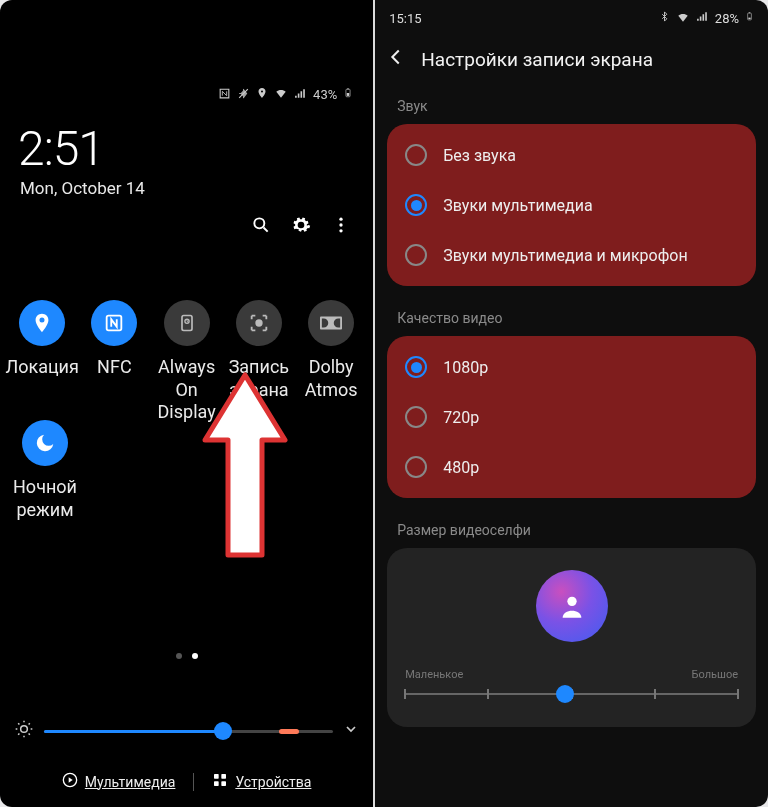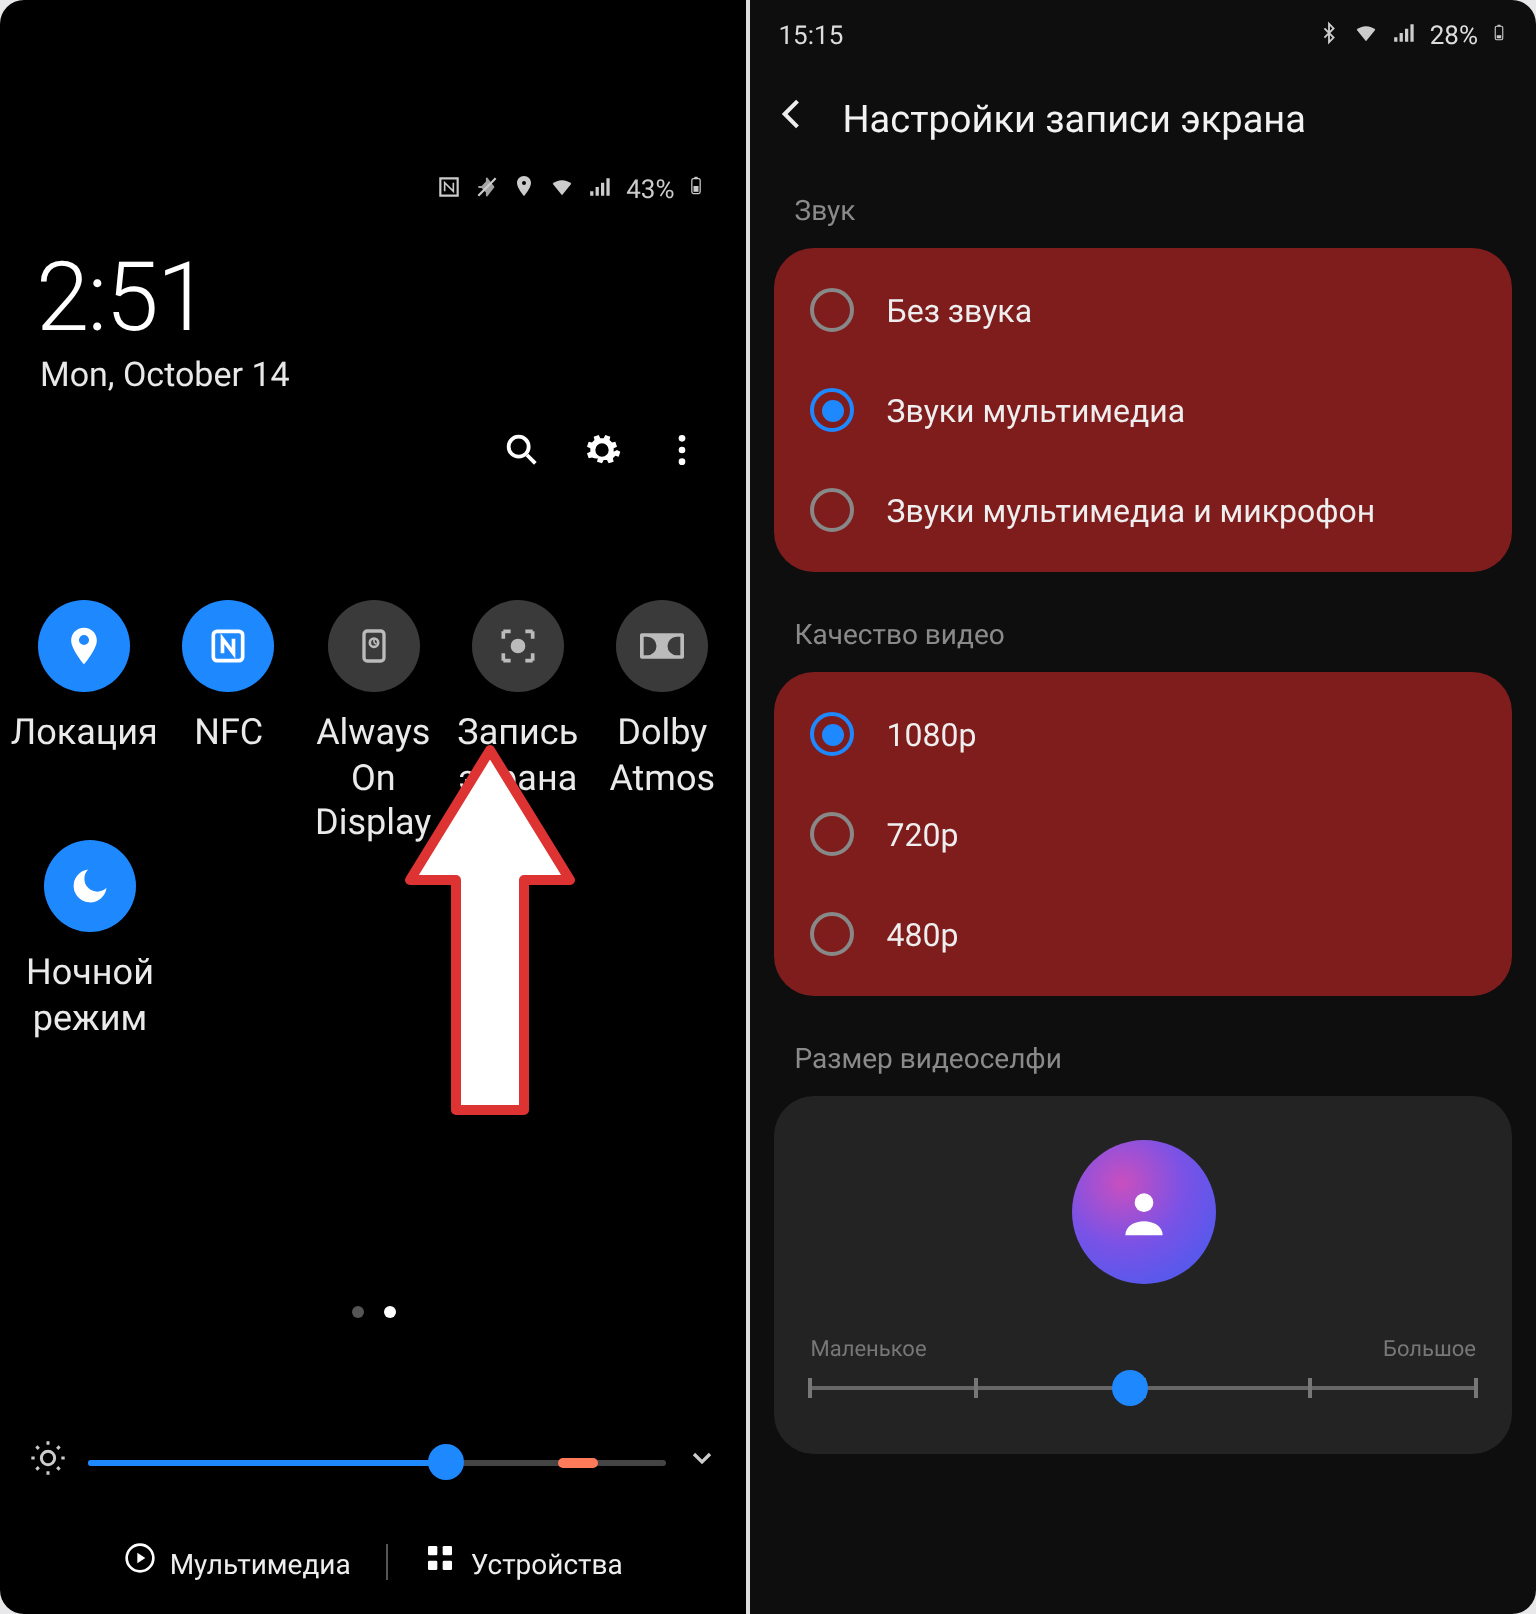--- a/index.html
+++ b/index.html
@@ -90,21 +90,21 @@
   .brightness-thumb {
     position: absolute; left: 62%; top: 50%; transform: translate(-50%,-50%);
     width: 18px; height: 18px; border-radius: 50%; background: #1e88ff;
   }
   .bottom-tabs {
     position: absolute; bottom: 16px; left: 0; right: 0;
     display: flex; justify-content: center; gap: 18px; align-items: center;
     font-size: 14px; color: #eee;
   }
   .bottom-tabs .sep { width: 1px; height: 18px; background: #555; }
-  .bottom-tabs .tab { display: flex; align-items: flex-end; gap: 7px; }
+  .bottom-tabs .tab { display: flex; align-items: center; gap: 7px; text-decoration: underline; }
 
   
   .statusbar-r {
     display: flex; align-items: center; justify-content: space-between;
     padding: 6px 14px 0 14px; height: 30px;
     font-size: 13px; color: #ddd;
   }
   .statusbar-r .right { display: flex; align-items: center; gap: 6px; }
   .topbar {
     display: flex; align-items: center; gap: 14px;

